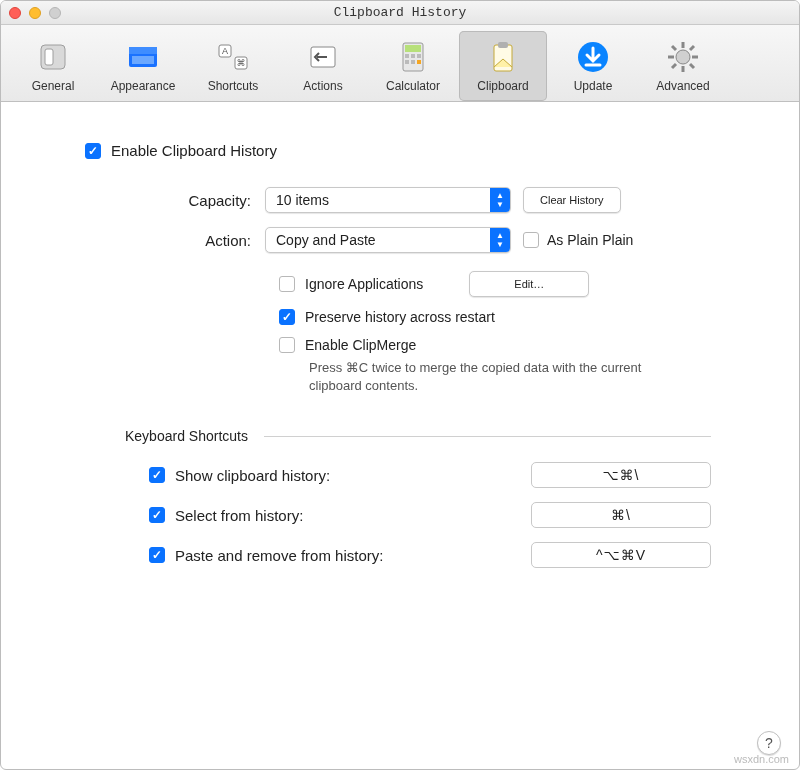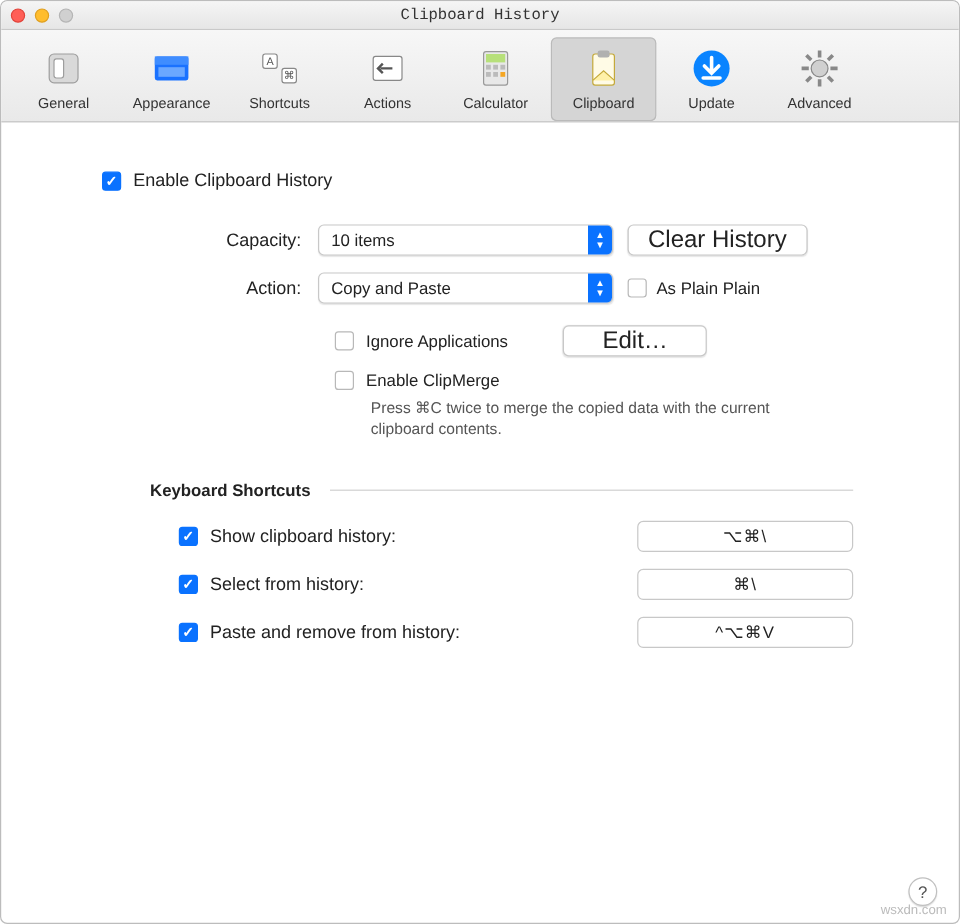--- a/index.html
+++ b/index.html
@@ -80,29 +80,29 @@
   .select .stepper {
     width:20px; height:100%;
     background:#0a72ff; border-radius:0 4px 4px 0;
     display:flex; flex-direction:column; align-items:center; justify-content:center;
     color:#fff; font-size:8px; line-height:8px;
     gap:1px;
   }
   .btn {
     height:26px; padding:0 16px;
     background:#fff; border:1px solid #c8c8c8; border-radius:5px;
-    font-size:20px; display:inline-flex; align-items:center; justify-content:center;
+    font-size:11px; display:inline-flex; align-items:center; justify-content:center;
     box-shadow: 0 0.5px 1px rgba(0,0,0,0.1);
   }
 
   .sub { margin-left: 194px; display:flex; align-items:center; gap:10px; margin-bottom:12px; font-size:14px; }
   .helptext { margin-left: 224px; color:#555; font-size:13px; max-width:360px; line-height:1.35; margin-top:-6px; margin-bottom:18px;}
 
   .section-head {
-    font-weight:700; font-size:14px; margin: 34px 0 18px 76px;
+    font-weight:400; font-size:14px; margin: 34px 0 18px 76px;
     display:flex; align-items:center; gap:16px;
   }
   .section-head .rule { flex:1; height:1px; background:#d0d0d0; margin-right:40px;}
 
   .shortcuts { margin-left:100px; }
   .shortcuts .srow { display:flex; align-items:center; margin-bottom:14px; }
   .shortcuts .srow .cb { margin-right:10px;}
   .shortcuts .srow .slab { font-size:15px; flex:1; }
   .shortcutfield {
     width: 180px; height:26px;
@@ -267,20 +267,24 @@
         <span style="margin-left:8px; font-size:14px;">As Plain Plain</span>
       </div>
 
       <div class="sub" style="margin-top:18px;">
         <span class="checkbox"></span>
         <span>Ignore Applications</span>
         <div style="width:26px"></div>
         <div class="btn" style="width:120px;">Edit…</div>
       </div>
 
+      <div class="sub">
+        <span class="checkbox checked"></span>
+        <span>Preserve history across restart</span>
+      </div>
 
       <div class="sub">
         <span class="checkbox"></span>
         <span>Enable ClipMerge</span>
       </div>
       <div class="helptext">Press ⌘C twice to merge the copied data with the current clipboard contents.</div>
     </div>
 
     <div class="section-head">
       <span>Keyboard Shortcuts</span>

